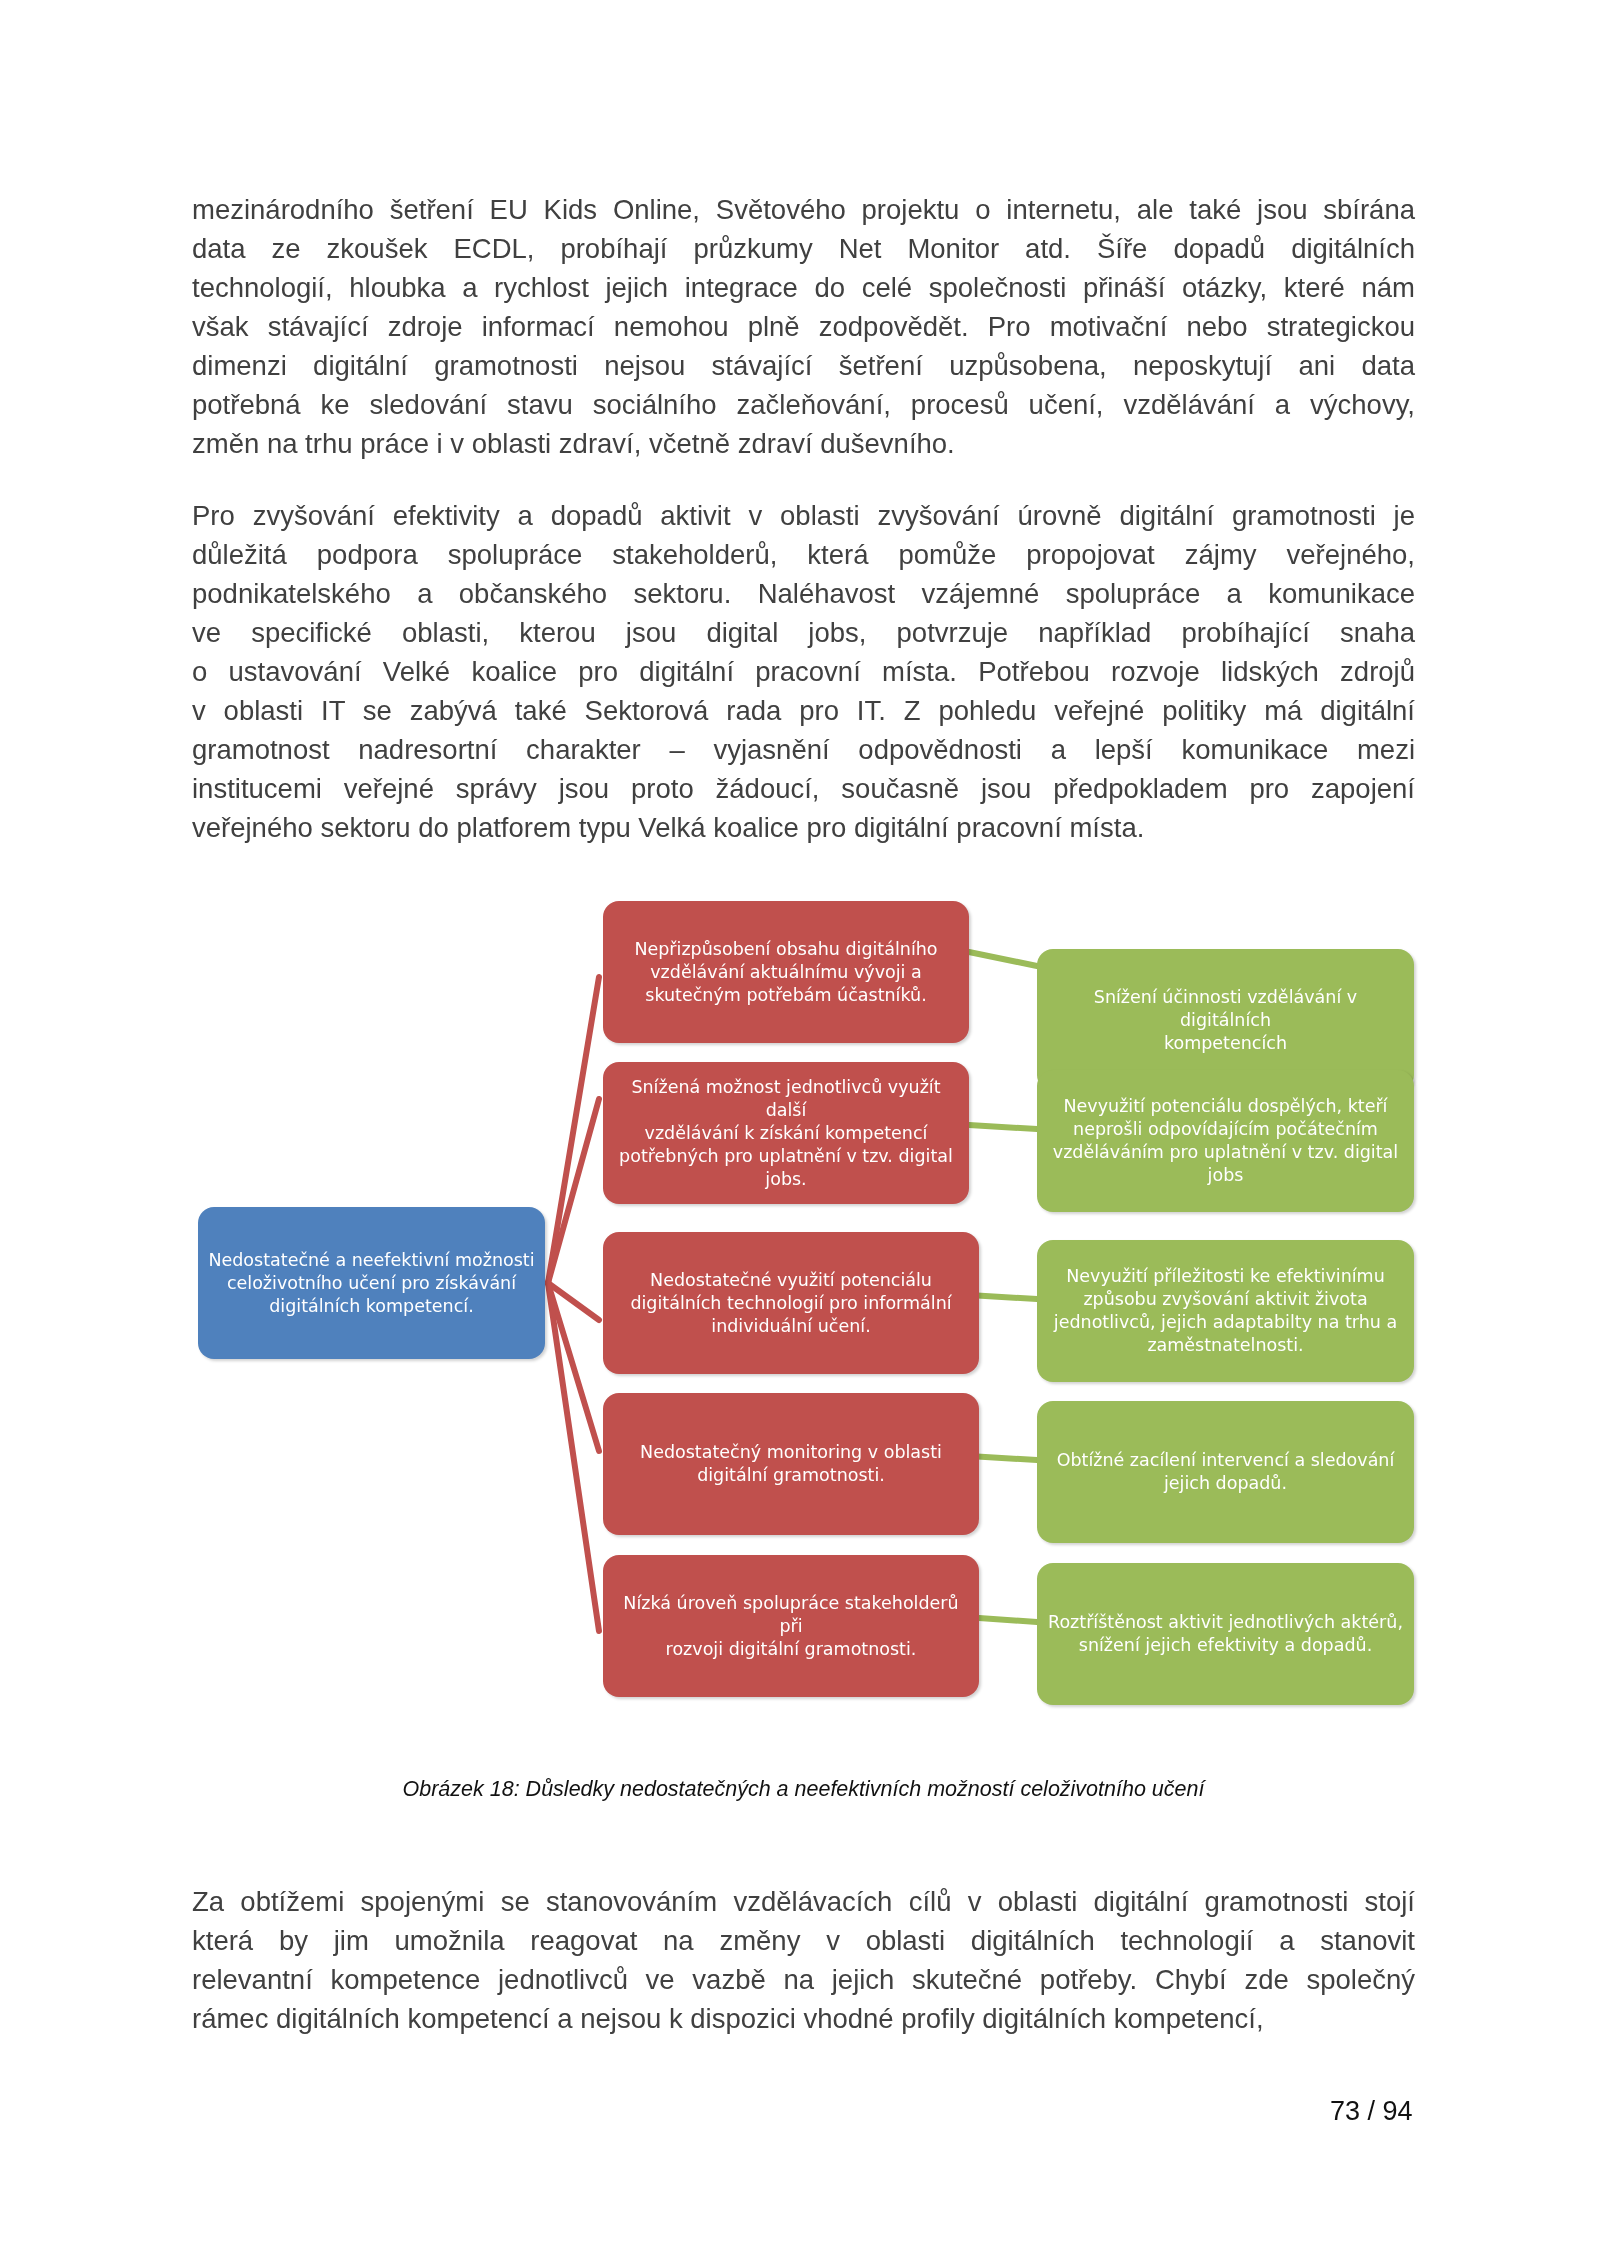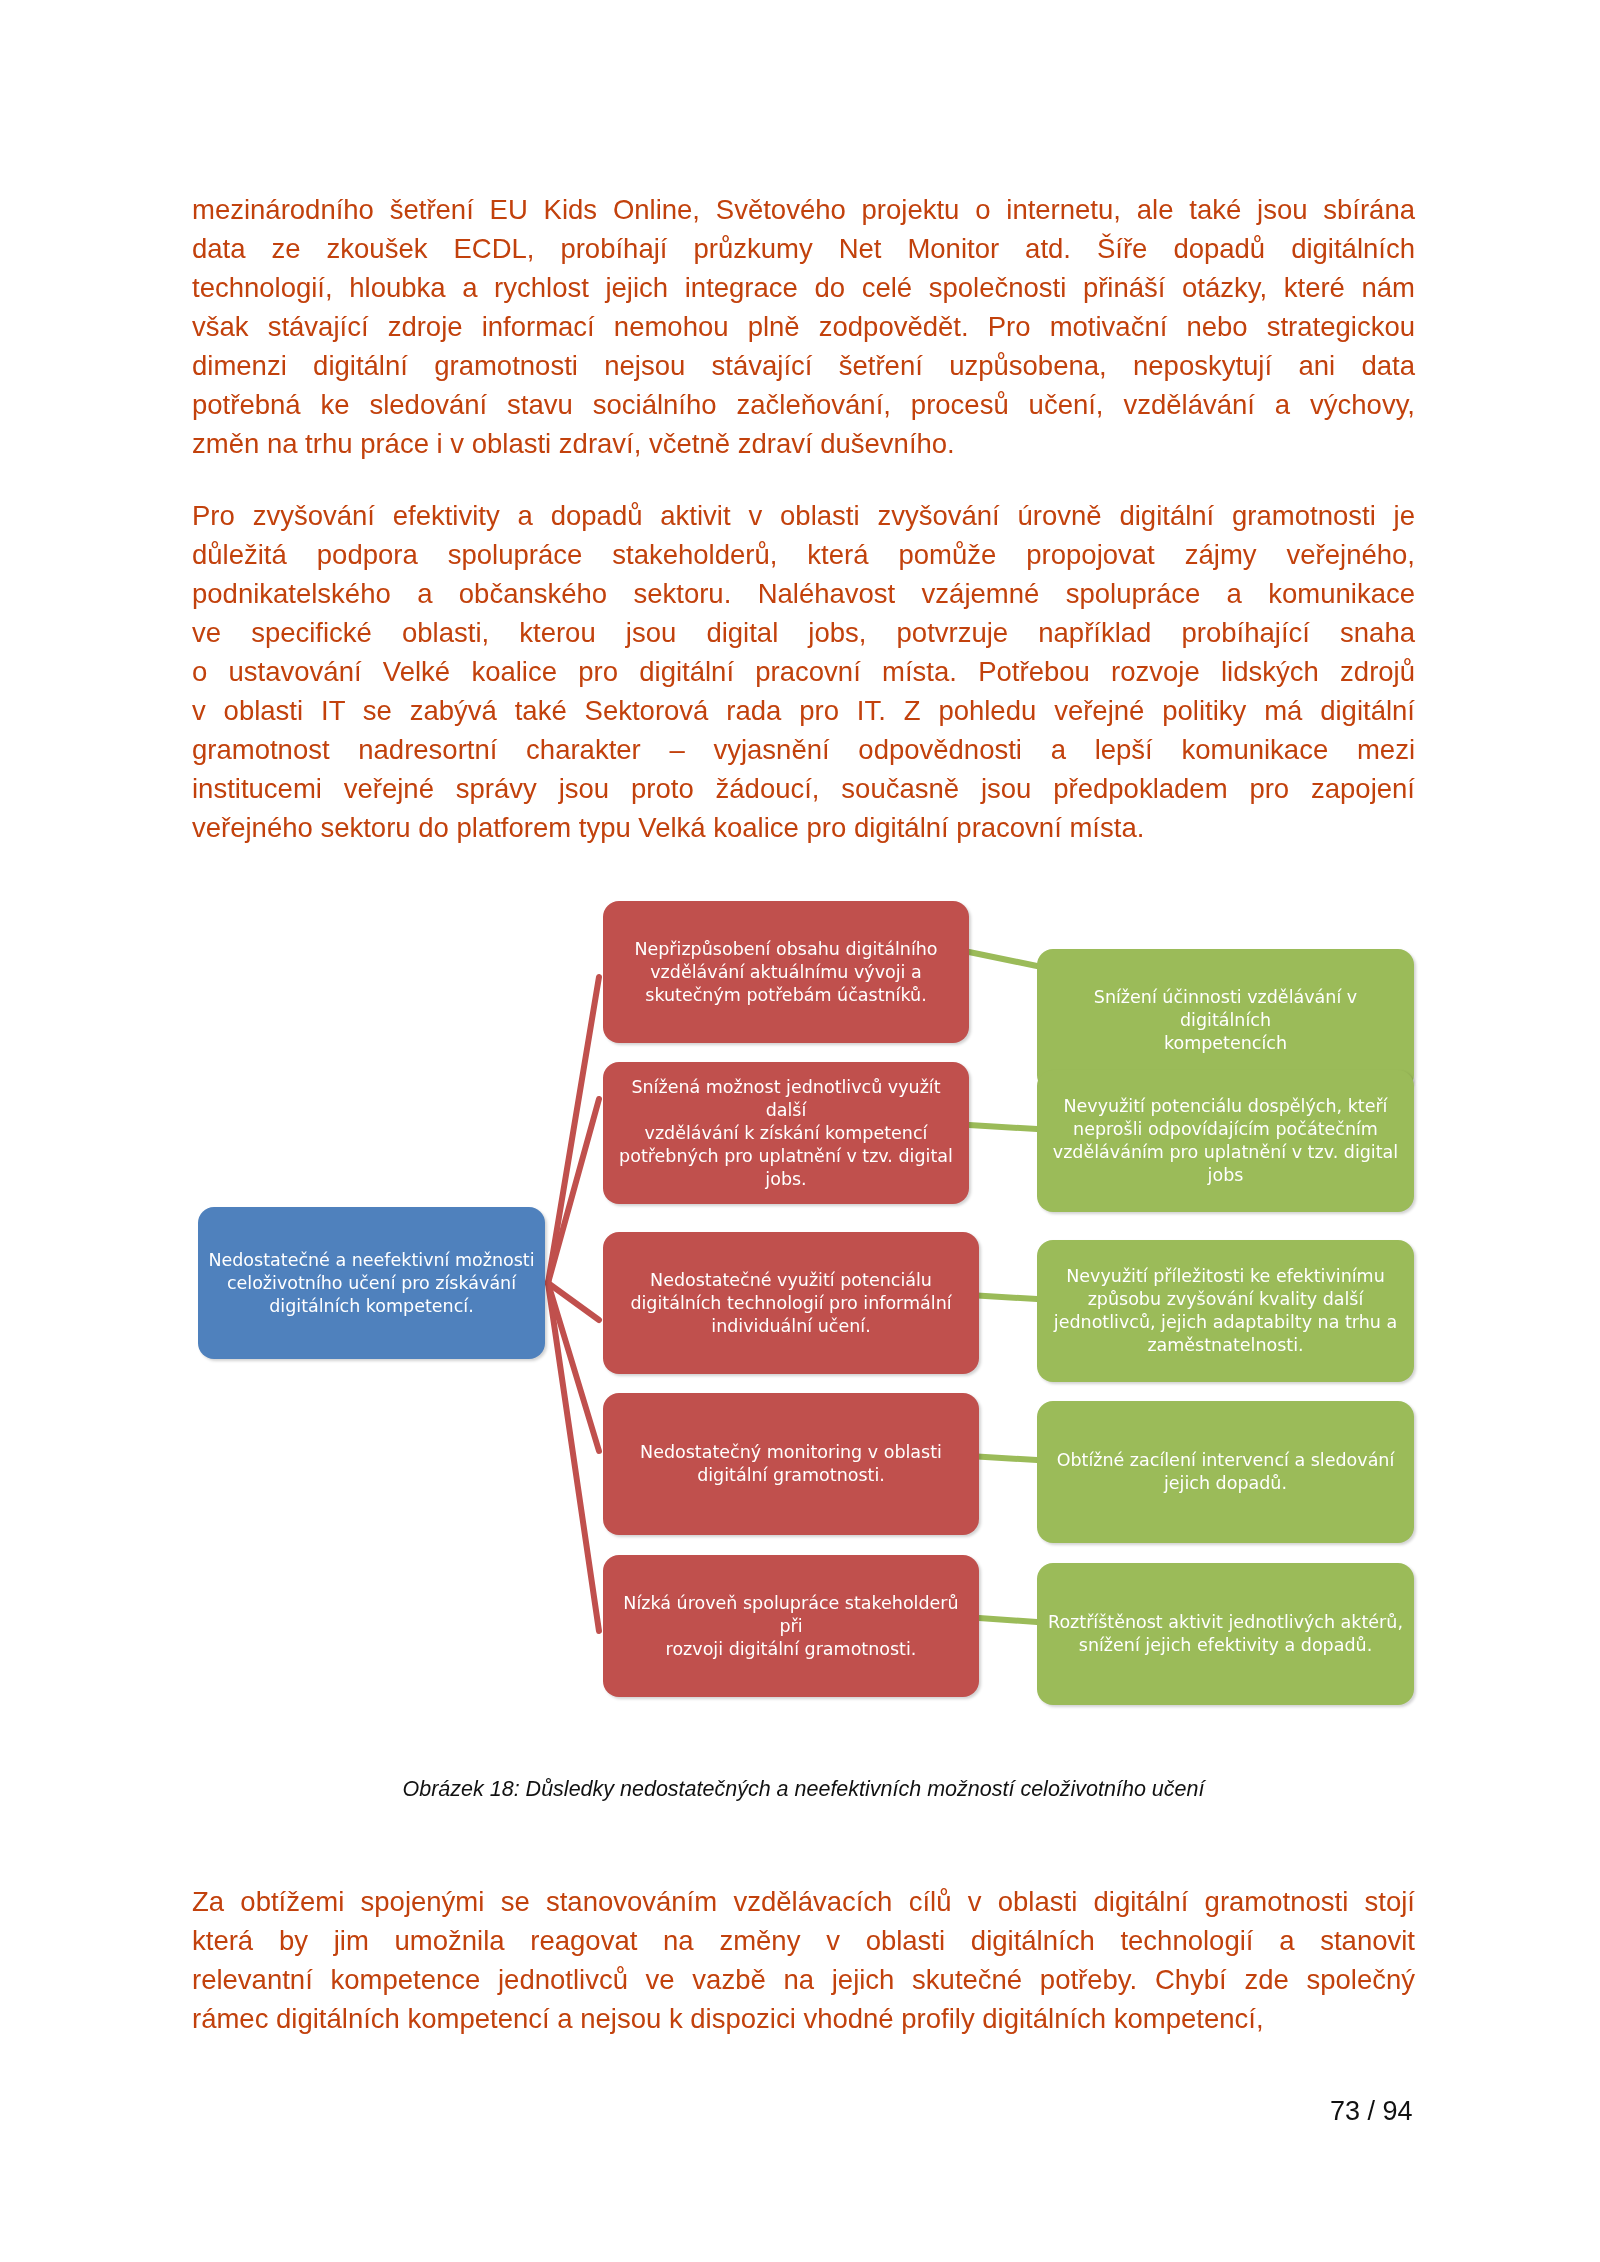--- a/index.html
+++ b/index.html
@@ -1,21 +1,21 @@
 <!DOCTYPE html>
 <html><head>
   <meta charset="utf-8">
   <style>
     html, body { margin: 0; padding: 0; background: #ffffff; }
     body { width: 1600px; height: 2262px; position: relative; overflow: hidden; }
     .page { position: absolute; left: 0; top: 0; width: 1600px; height: 2262px; background: #fff; }
     .para {
       position: absolute; left: 192px; width: 1223px;
       font-family: "Liberation Sans", sans-serif; font-size: 27.5px; line-height: 39px;
-      color: #c2410c; text-align: justify; margin: 0;
+      color: #404040; text-align: justify; margin: 0;
     }
     .para span.line { display: block; text-align: justify; text-align-last: justify; white-space: nowrap; }
     .para span.line.last { text-align-last: left; }
     #p1 { top: 190px; }
     #p2 { top: 496px; }
     #p3 { top: 1882px; }
     .caption {
       position: absolute; left: 192px; width: 1223px; top: 1774px;
       font-family: "Liberation Sans", sans-serif; font-style: italic; font-size: 21.5px; line-height: 31px;
       text-align: center; color: #111;
@@ -115,21 +115,21 @@
       <div class="box red" style="left: 603px; top: 1232px; width: 376px; height: 142px;">
         <div>
           <span>Nedostatečné využití potenciálu</span>
           <span>digitálních technologií pro informální</span>
           <span>individuální učení.</span>
         </div>
       </div>
       <div class="box green" style="left: 1037px; top: 1240px; width: 377px; height: 142px;">
         <div>
           <span>Nevyužití příležitosti ke efektivinímu</span>
-          <span>způsobu zvyšování kvality další</span>
+          <span>způsobu zvyšování aktivit života</span>
           <span>jednotlivců, jejich adaptabilty na trhu a</span>
           <span>zaměstnatelnosti.</span>
         </div>
       </div>
       <div class="box red" style="left: 603px; top: 1393px; width: 376px; height: 142px;">
         <div>
           <span>Nedostatečný monitoring v oblasti</span>
           <span>digitální gramotnosti.</span>
         </div>
       </div>

